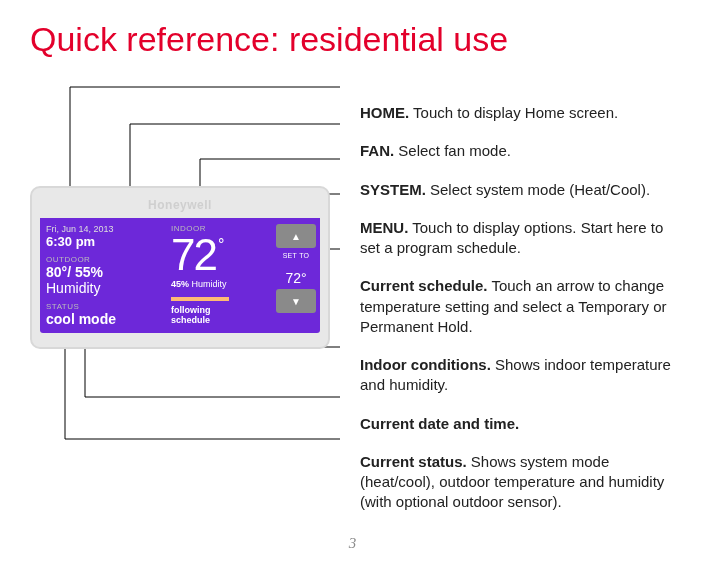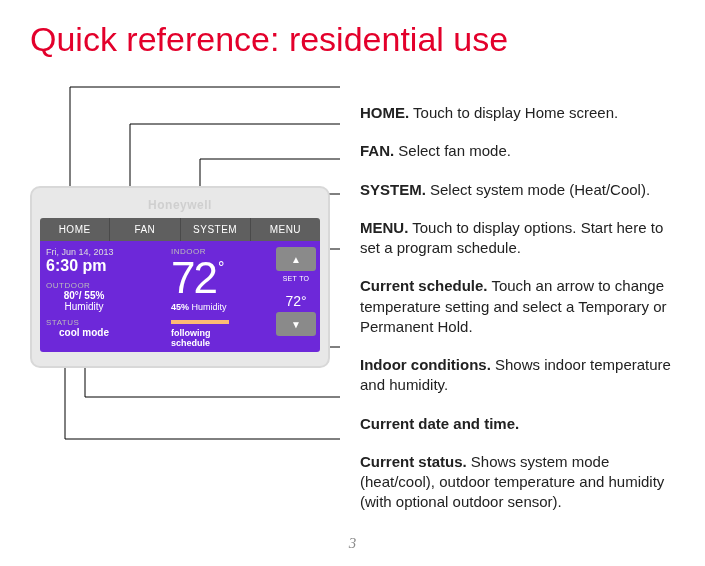--- a/index.html
+++ b/index.html
@@ -76,23 +76,23 @@
     width: 88px;
     padding: 6px 6px;
     box-sizing: border-box;
     color: #fff;
     font-size: 9px;
     display: flex;
     flex-direction: column;
     gap: 6px;
   }
   .date-block .date { color: #ddd; }
-  .date-block .time { font-size: 16px; font-weight: bold; }
+  .date-block .time { font-size: 13px; font-weight: bold; }
   .label-small { color: #bbb; font-size: 8px; letter-spacing: .5px; }
-  .val-line { font-size: 10px; text-align: center; }
+  .val-line { font-size: 14px; }
   .val-line b { font-weight: bold; }
   .col-mid {
     flex: 1;
     color: #fff;
     padding: 6px 4px 4px 4px;
     box-sizing: border-box;
     text-align: left;
   }
   .indoor-label { font-size: 8px; color: #bbb; letter-spacing: .5px; }
   .big-temp {
@@ -195,26 +195,20 @@
       <polyline points="175,230 175,268 310,268"></polyline>
 
       <polyline points="55,230 55,318 310,318"></polyline>
 
       <polyline points="35,230 35,360 310,360"></polyline>
     </svg>
 
     <div class="thermo-wrap">
       <div class="thermo">
         <div class="brand">Honeywell</div>
-        <div class="navbar">
-          <div class="btn">HOME</div>
-          <div class="btn">FAN</div>
-          <div class="btn">SYSTEM</div>
-          <div class="btn">MENU</div>
-        </div>
         <div class="screen">
           <div class="col-left">
             <div class="date-block">
               <div class="date">Fri, Jun 14, 2013</div>
               <div class="time">6:30 pm</div>
             </div>
             <div>
               <div class="label-small">OUTDOOR</div>
               <div class="val-line"><b>80°/ 55%</b><span> Humidity</span></div>
             </div>

